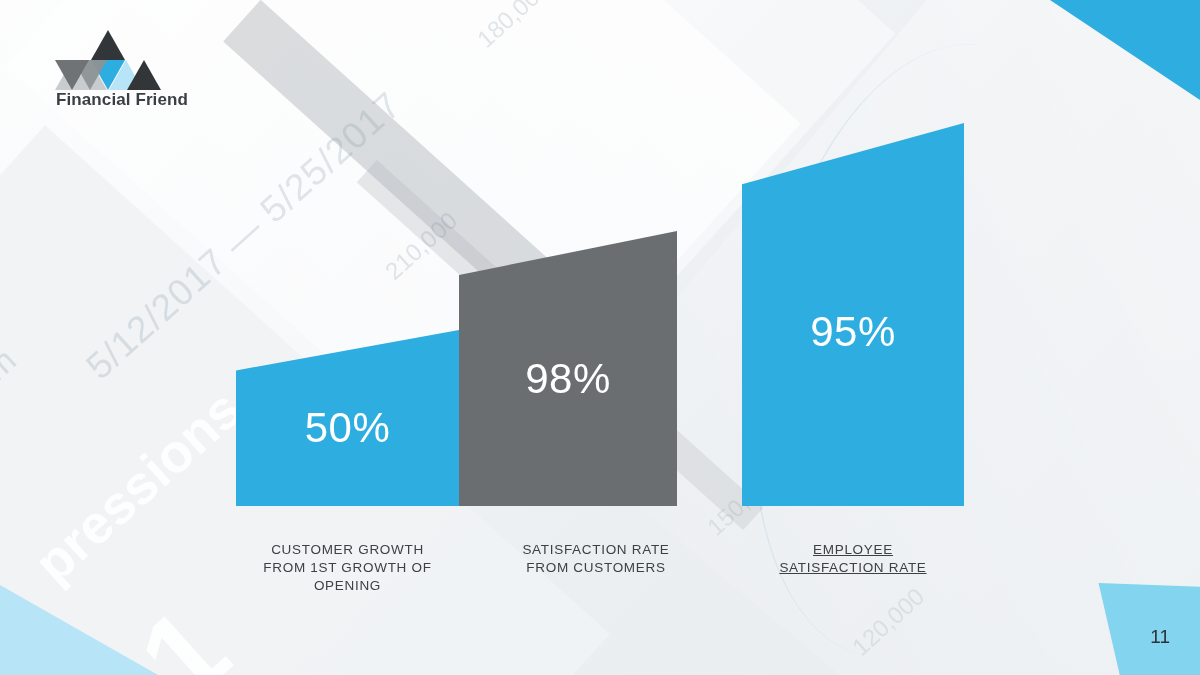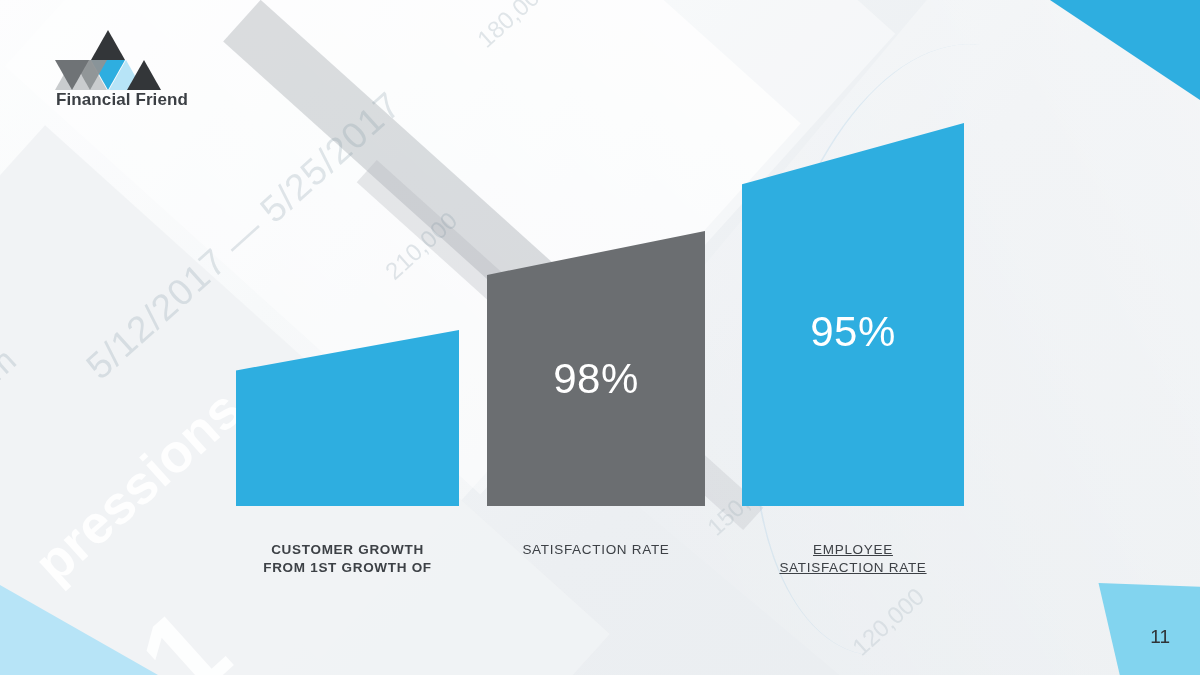--- a/index.html
+++ b/index.html
@@ -188,32 +188,35 @@
       <div class="tri down" style="left:-1px; top:30px; border-top:30px solid #6f7376;"></div>
       <div class="tri up" style="left:71px; top:30px; border-bottom:30px solid #333639;"></div>
     </div>
     <div class="logo-name">Financial Friend</div>
   </div>
 
   <div id="chart">
 
     <div class="bar-wrap" style="left:236px; top:330px; width:223px; height:176px;">
       <div class="bar" style="background:#2eaee0; clip-path:polygon(0 23%, 100% 0, 100% 100%, 0 100%);"></div>
-    </div>
-    <div class="bar-label" style="left:236px; top:541px; width:223px;font-weight:bold;">
+      <div class="bar-value" style="top:74px;">50%</div>
+    </div>
+    <div class="bar-label" style="left:236px; top:541px; width:223px;">
       <div>CUSTOMER GROWTH</div>
       <div>FROM 1ST GROWTH OF</div>
-    </div>
-
-    <div class="bar-wrap" style="left:487px; top:231px; width:218px; height:275px;">
+      <div>OPENING</div>
+    </div>
+
+    <div class="bar-wrap" style="left:459px; top:231px; width:218px; height:275px;">
       <div class="bar" style="background:#6b6e71; clip-path:polygon(0 16%, 100% 0, 100% 100%, 0 100%);"></div>
       <div class="bar-value" style="top:124px;">98%</div>
     </div>
     <div class="bar-label" style="left:487px; top:541px; width:218px;">
       <div>SATISFACTION RATE</div>
+      <div>FROM CUSTOMERS</div>
     </div>
 
     <div class="bar-wrap" style="left:742px; top:123px; width:222px; height:383px;">
       <div class="bar" style="background:#2eaee0; clip-path:polygon(0 16%, 100% 0, 100% 100%, 0 100%);"></div>
       <div class="bar-value" style="top:185px;">95%</div>
     </div>
     <div class="bar-label" style="left:742px; top:541px; width:222px;text-decoration:underline;">
       <div>EMPLOYEE</div>
       <div>SATISFACTION RATE</div>
     </div>

